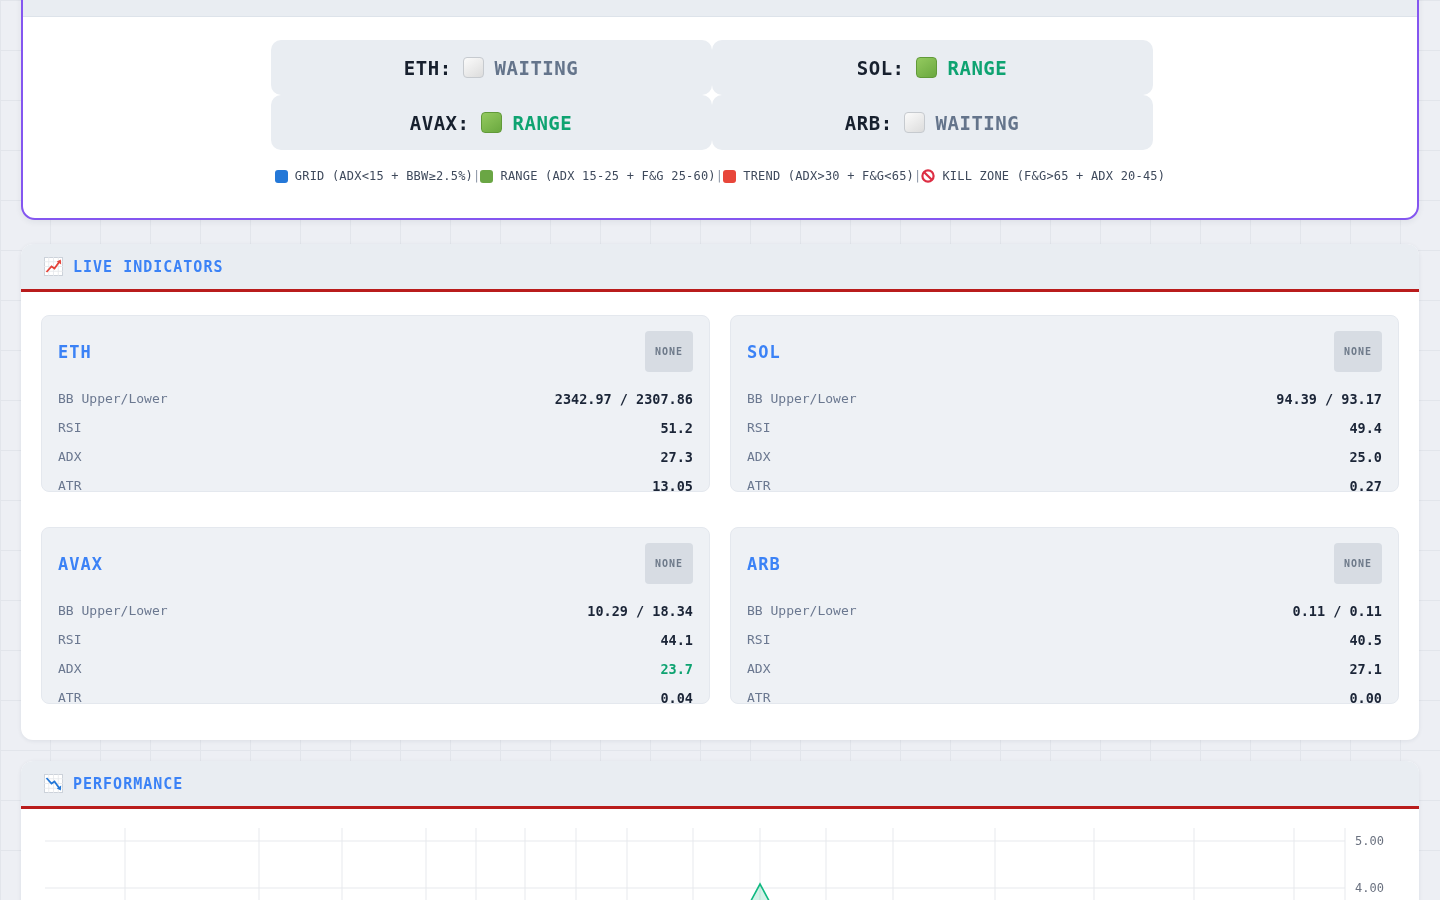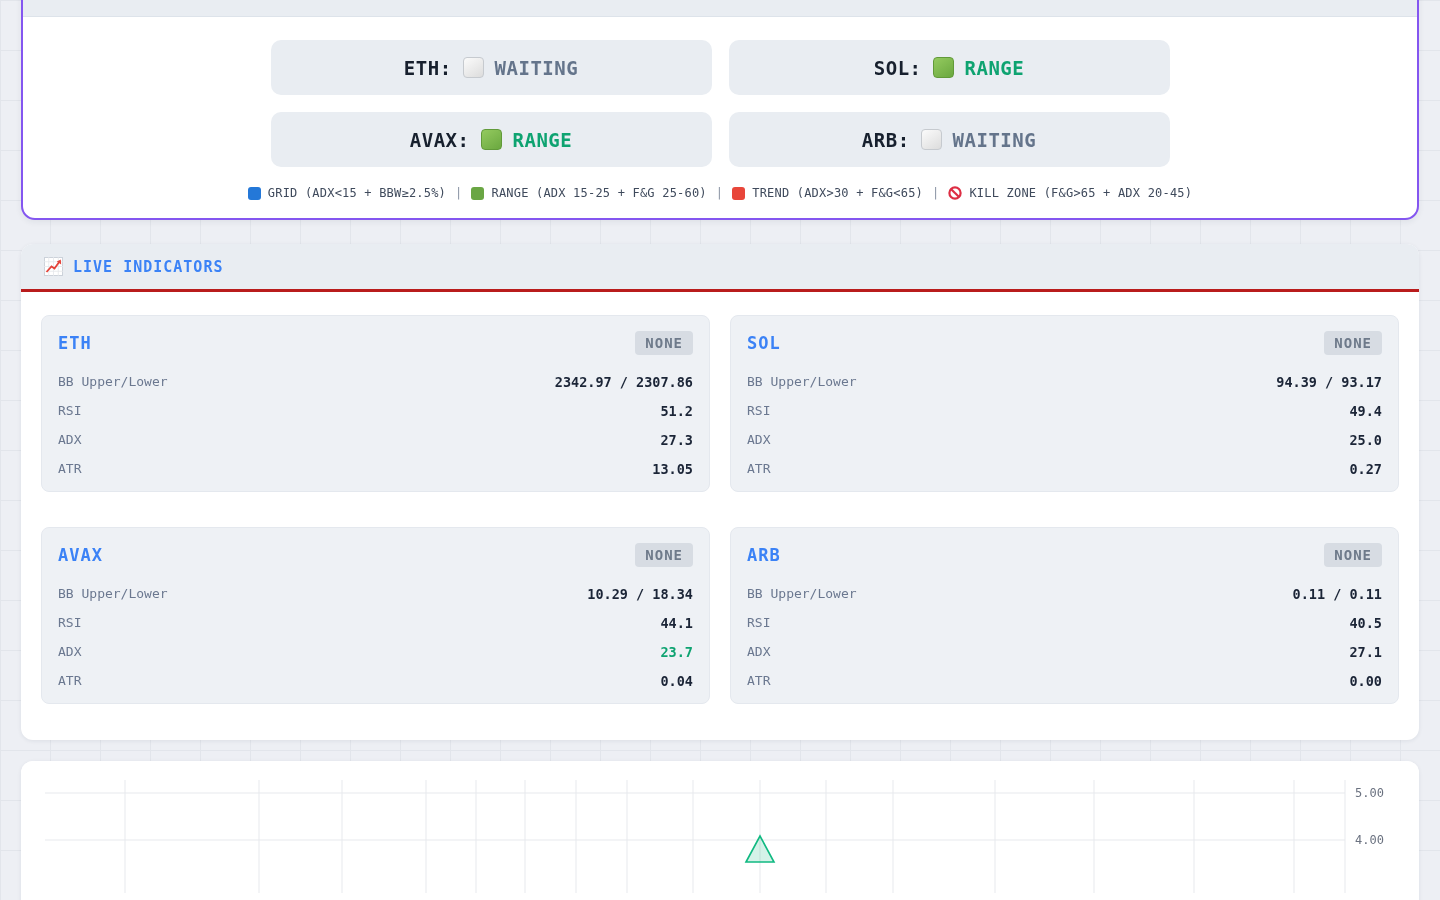--- a/index.html
+++ b/index.html
@@ -20,38 +20,38 @@
     position:absolute; left:21px; top:-31px; width:1398px; height:251px;
     background:#ffffff; border:2px solid #8456f0; border-radius:14px;
     box-shadow:0 2px 6px rgba(30,41,59,.07);
     overflow:hidden;
   }
   .status-card-header {
     height:46px; background:#e9edf2; border-bottom:1px solid #dde3ea;
   }
   .pill-grid {
     width:899px; margin:23px auto 0;
-    display:grid; grid-template-columns:441px 441px; gap:17px;
+    display:grid; grid-template-columns:441px 441px; 
   }
   .pill {
     height:55px; background:#e9edf2; border-radius:10px;
     display:flex; align-items:center; justify-content:center; gap:11px;
     font-size:19px; font-weight:bold; letter-spacing:.5px;
   }
   .pill-asset { color:#17202e; }
   .pill-status.waiting { color:#64748b; }
   .pill-status.range   { color:#0ea371;text-align:right; }
 
   .sq { display:inline-block; width:21px; height:21px; border-radius:4px; }
   .sq-white { background:linear-gradient(145deg,#fbfbfb 0%,#eaeaea 55%,#dcdcdc 100%); border:1px solid #c6cacf; }
   .sq-green { background:linear-gradient(145deg,#94ca5f 0%,#6aa83f 100%); border:1px solid #619a39; }
 
   .legend {
     margin-top:19px; display:flex; align-items:center; justify-content:center;
-    gap:9px; font-size:12px; color:#3f4a5c; letter-spacing:.2px;
+    font-size:12px; color:#3f4a5c; letter-spacing:.2px;
   }
   .legend-item { display:flex; align-items:center; gap:7px; }
   .legend-sep { color:#8a94a4; }
   .lsq { display:inline-block; width:13px; height:13px; border-radius:3px; }
   .lsq-blue  { background:#2478d8; }
   .lsq-green { background:#6aa644; }
   .lsq-red   { background:#e8463a; }
 
   
   .section {
@@ -76,22 +76,22 @@
     display:grid; grid-template-columns:669px 669px;
     column-gap:20px; row-gap:35px;
   }
   .asset-card {
     height:177px; background:#eef1f5; border:1px solid #e4e8ee; border-radius:8px;
     padding:15px 16px;
   }
   .asset-card-top { display:flex; align-items:center; justify-content:space-between; margin-bottom:12px; }
   .asset-name { color:#3b82f6; font-size:17px; font-weight:bold; letter-spacing:1px; }
   .badge {
-    background:#d7dce3; color:#6e7a8a; font-size:14px; font-weight:bold;
-    letter-spacing:1px; padding:4px 10px; border-radius:4px;
+    background:#d7dce3; color:#6e7a8a; font-size:10px; font-weight:bold;
+    letter-spacing:1px; padding:15px 10px; border-radius:4px;
   }
   .ind-row { height:29px; display:flex; align-items:center; justify-content:space-between; }
   .ind-label { color:#6b7890; font-size:13px; }
   .ind-value { color:#1b2537; font-size:13.5px; font-weight:bold; }
   .ind-value.green { color:#0ea371; }
 
   
   #perf-section { top:761px; height:200px; }
   .chart-area { position:relative; height:152px; background:#fff; }
   #perf-chart { position:absolute; left:24px; top:19px; }
@@ -254,20 +254,29 @@
       <div class="ind-row">
         <span class="ind-label">ATR</span>
         <span class="ind-value">0.00</span>
       </div>
     </div>
 
   </div>
 </div>
 
 <div class="section" id="perf-section">
+  <div class="section-header">
+    <svg class="hdr-icon" viewBox="0 0 19 19">
+      <rect x="0.5" y="0.5" width="18" height="18" fill="#ffffff" stroke="#ccd2da"></rect>
+      <path d="M0 4.75h19M0 9.5h19M0 14.25h19M4.75 0v19M9.5 0v19M14.25 0v19" stroke="#e4e7eb" stroke-width="0.8"></path>
+      <polyline points="2.5,4 7.5,9.5 10.5,7.5 15.5,14.5" fill="none" stroke="#2478d8" stroke-width="1.8"></polyline>
+      <polygon points="16.8,16.4 17.2,11.6 12.8,14.4" fill="#2478d8"></polygon>
+    </svg>
+    <span class="section-title">PERFORMANCE</span>
+  </div>
   <div class="chart-area">
     <svg id="perf-chart" width="1370" height="113">
         <line x1="80" y1="0" x2="80" y2="113" stroke="#e7e9ed" stroke-width="1"></line>
         <line x1="214" y1="0" x2="214" y2="113" stroke="#e7e9ed" stroke-width="1"></line>
         <line x1="297" y1="0" x2="297" y2="113" stroke="#e7e9ed" stroke-width="1"></line>
         <line x1="381" y1="0" x2="381" y2="113" stroke="#e7e9ed" stroke-width="1"></line>
         <line x1="431" y1="0" x2="431" y2="113" stroke="#e7e9ed" stroke-width="1"></line>
         <line x1="480" y1="0" x2="480" y2="113" stroke="#e7e9ed" stroke-width="1"></line>
         <line x1="531" y1="0" x2="531" y2="113" stroke="#e7e9ed" stroke-width="1"></line>
         <line x1="582" y1="0" x2="582" y2="113" stroke="#e7e9ed" stroke-width="1"></line>

